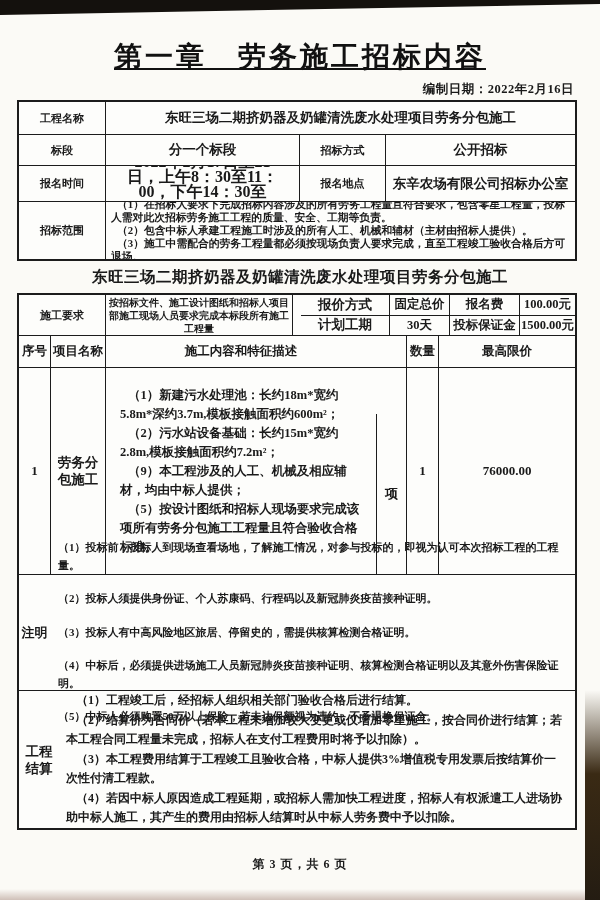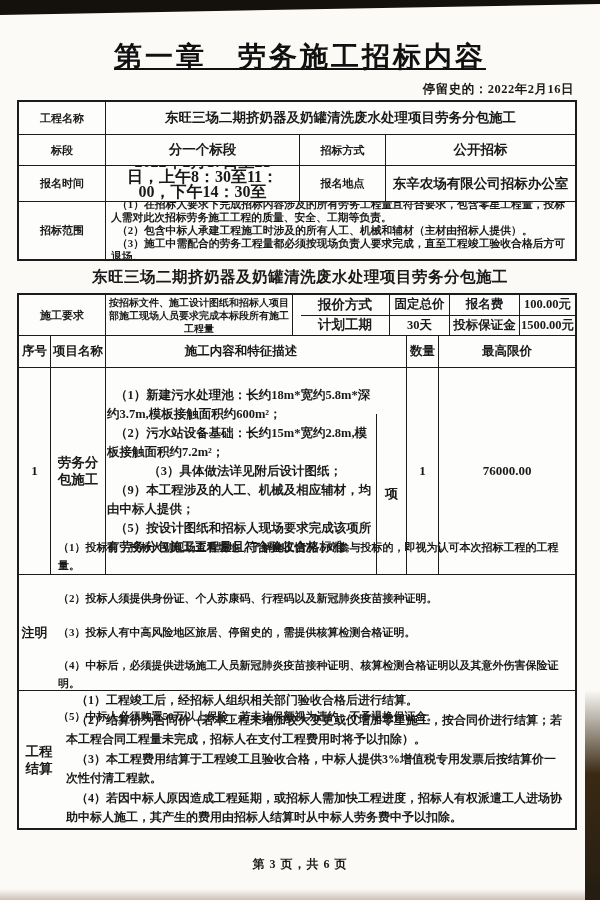--- a/index.html
+++ b/index.html
@@ -106,21 +106,21 @@
   .w-no   { width:31px; flex:none; }
   .w-item { width:55px; flex:none; }
   .w-desc { flex:1; }
   .w-unit { width:30px; flex:none;margin-top:46px; }
   .w-qty  { width:32px; flex:none; }
   .w-price{ width:137px; flex:none; }
   .hd { font-size:12.5px; }
   .item-name { font-size:13.5px; line-height:17px; padding:0 2px; }
   .item-desc {
     display:flex; flex-direction:column; justify-content:center;
-    text-align:left; padding:4px 1px;
+    text-align:left; padding:4px 14px;
     font-size:12.5px; line-height:19px;
   }
   .item-desc .p { text-indent:8px; }
   .num { font-size:13px; }
 
   .w-note-lbl { width:31px; flex:none; font-size:13px; padding:0 1px;text-align:right; }
   .note-body {
     flex:1; display:flex; flex-direction:column; justify-content:center;
     text-align:left; padding:3px 8px;
     font-size:11px; line-height:17.5px;gap:16px;
@@ -134,21 +134,21 @@
   .settle-body .p { text-indent:10px; }
 </style>
 </head>
 <body>
 
 <div class="edge-top"></div>
 <div class="edge-right"></div>
 <div class="edge-bottom"></div>
 
 <div class="doc-title">第一章　劳务施工招标内容</div>
-<div class="compile-date">停留史的：2022年2月16日</div>
+<div class="compile-date">编制日期：2022年2月16日</div>
 
 <div class="tbl" id="info-table">
   <div class="row r-name">
     <div class="cell lbl w-lbl1">工程名称</div>
     <div class="cell val w-rest">东旺三场二期挤奶器及奶罐清洗废水处理项目劳务分包施工</div>
   </div>
   <div class="row r-sec">
     <div class="cell lbl w-lbl1">标段</div>
     <div class="cell val w-val1">分一个标段</div>
     <div class="cell lbl w-lbl2">招标方式</div>
@@ -201,21 +201,20 @@
     <div class="cell hd w-qty">数量</div>
     <div class="cell hd w-price">最高限价</div>
   </div>
 
   <div class="row r-item">
     <div class="cell num w-no">1</div>
     <div class="cell item-name w-item">劳务分包施工</div>
     <div class="cell w-desc item-desc">
       <div class="p">（1）新建污水处理池：长约18m*宽约5.8m*深约3.7m,模板接触面积约600m²；</div>
       <div class="p">（2）污水站设备基础：长约15m*宽约2.8m,模板接触面积约7.2m²；</div>
-      <div class="p">（3）具体做法详见附后设计图纸；</div>
       <div class="p">（9）本工程涉及的人工、机械及相应辅材，均由中标人提供；</div>
       <div class="p">（5）按设计图纸和招标人现场要求完成该项所有劳务分包施工工程量且符合验收合格标准。</div>
     </div>
     <div class="cell num w-unit">项</div>
     <div class="cell num w-qty">1</div>
     <div class="cell num w-price">76000.00</div>
   </div>
 
   <div class="row r-note">
     <div class="cell w-note-lbl">注明</div>

